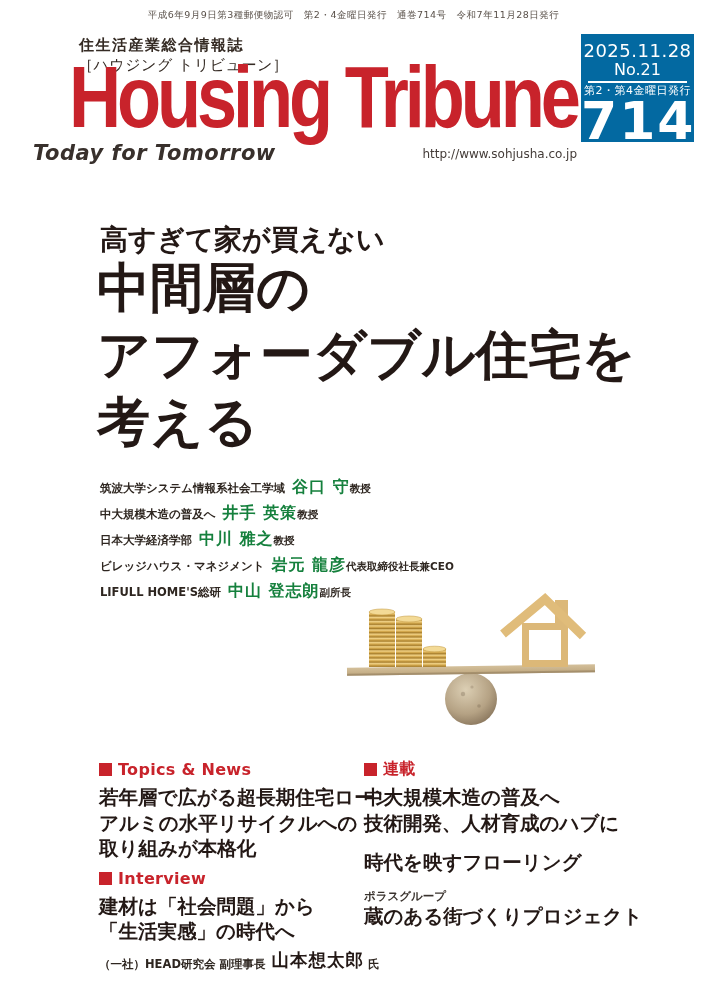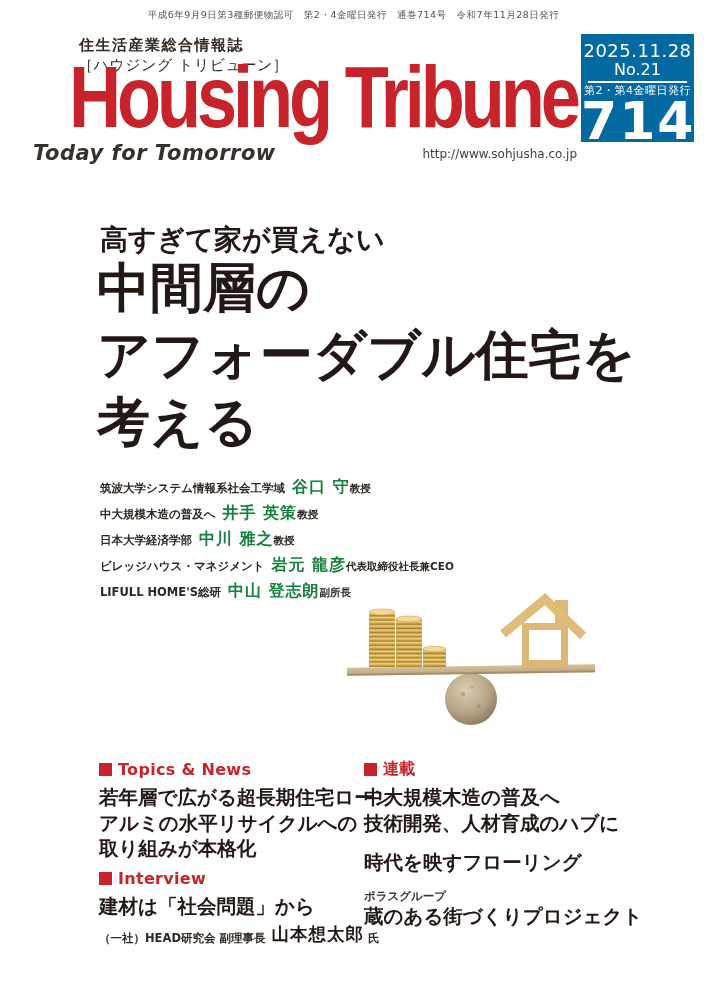--- a/index.html
+++ b/index.html
@@ -170,20 +170,21 @@
     </div>
     <div class="sec-line">若年層で広がる超長期住宅ローン</div>
     <div class="sec-line">アルミの水平リサイクルへの</div>
     <div class="sec-line">取り組みが本格化</div>
 
     <div class="sec-head mt8">
       <span class="sec-bullet"></span>
       <span class="sec-label">Interview</span>
     </div>
     <div class="sec-line">建材は「社会問題」から</div>
+    <div class="sec-line">「生活実感」の時代へ</div>
     <div class="byline">
       <span class="byline-org">（一社）HEAD研究会 副理事長</span>
       <span class="byline-name">山本想太郎</span>
       <span class="byline-suffix">氏</span>
     </div>
   </div>
 
   <div class="col-right">
     <div class="sec-head">
       <span class="sec-bullet"></span>

